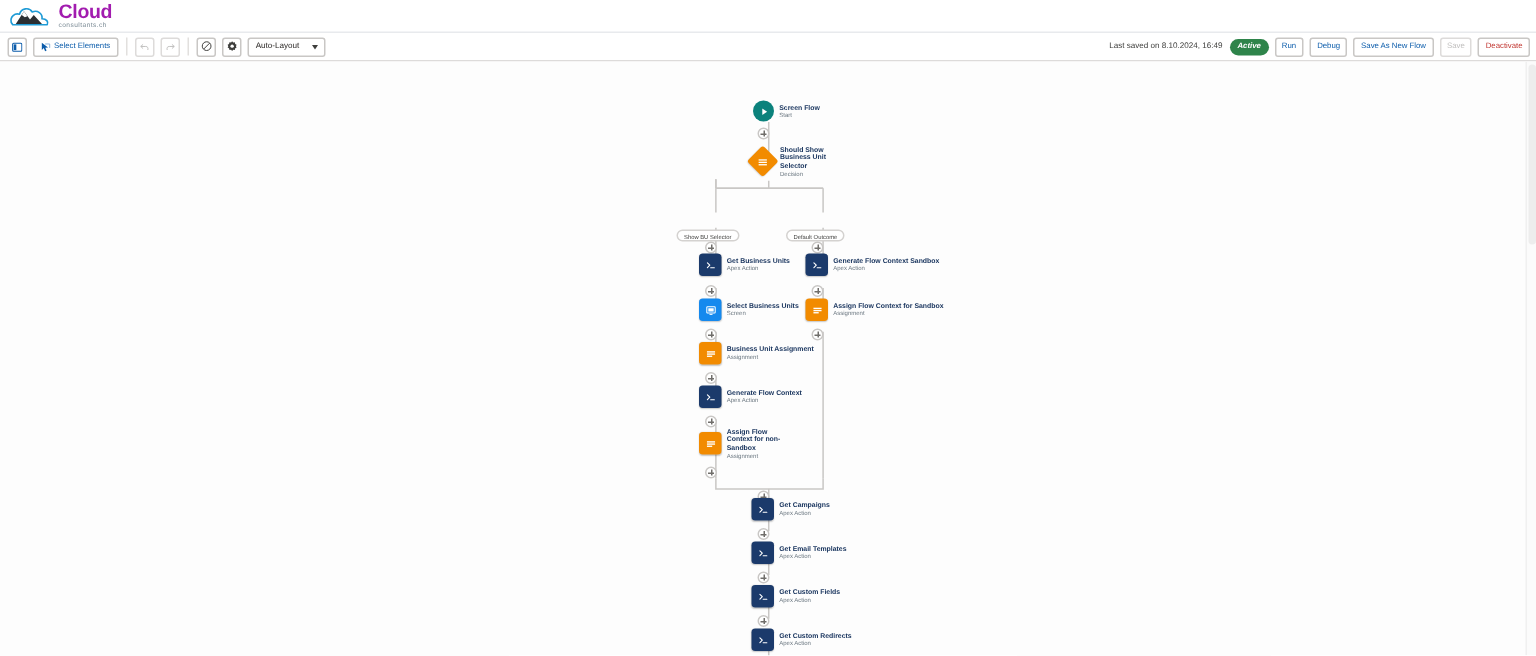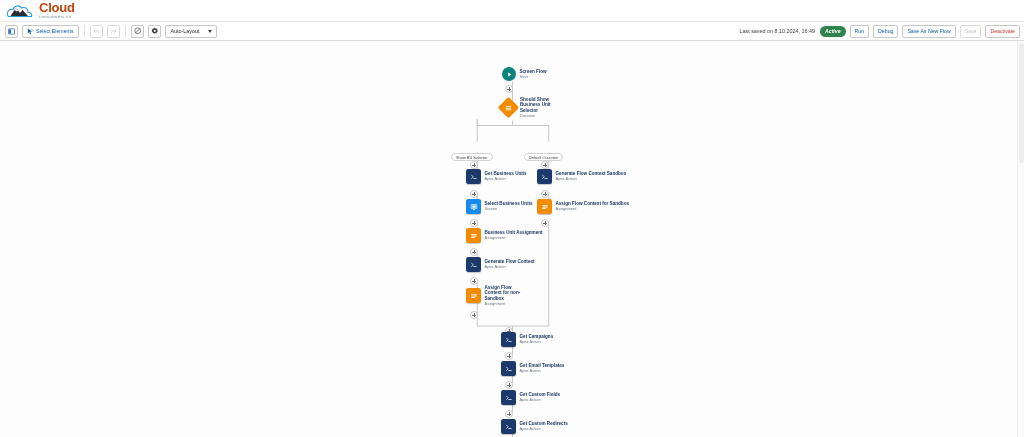--- a/index.html
+++ b/index.html
@@ -16,21 +16,21 @@
     background: #ffffff;
     display: flex;
     align-items: center;
     padding-left: 6px;
     position: relative;
   }
   .logo-wrap { display: flex; align-items: flex-end; gap: 3px; }
   .logo-mark { width: 30px; height: 17px; flex: none; display: block; }
   .logo-text { display: flex; flex-direction: column; line-height: 1; }
   .logo-word {
-    font-size: 13px; font-weight: bold; color: #c2410c;
+    font-size: 13px; font-weight: bold; color: #a21caf;
     letter-spacing: -0.2px; line-height: 12px;
   }
   .logo-sub {
     font-size: 4.4px; color: #7a8a94; letter-spacing: 0.3px;
     line-height: 5px; margin-top: 0.5px;
   }
 
   
   .toolbar {
     height: 20px;

